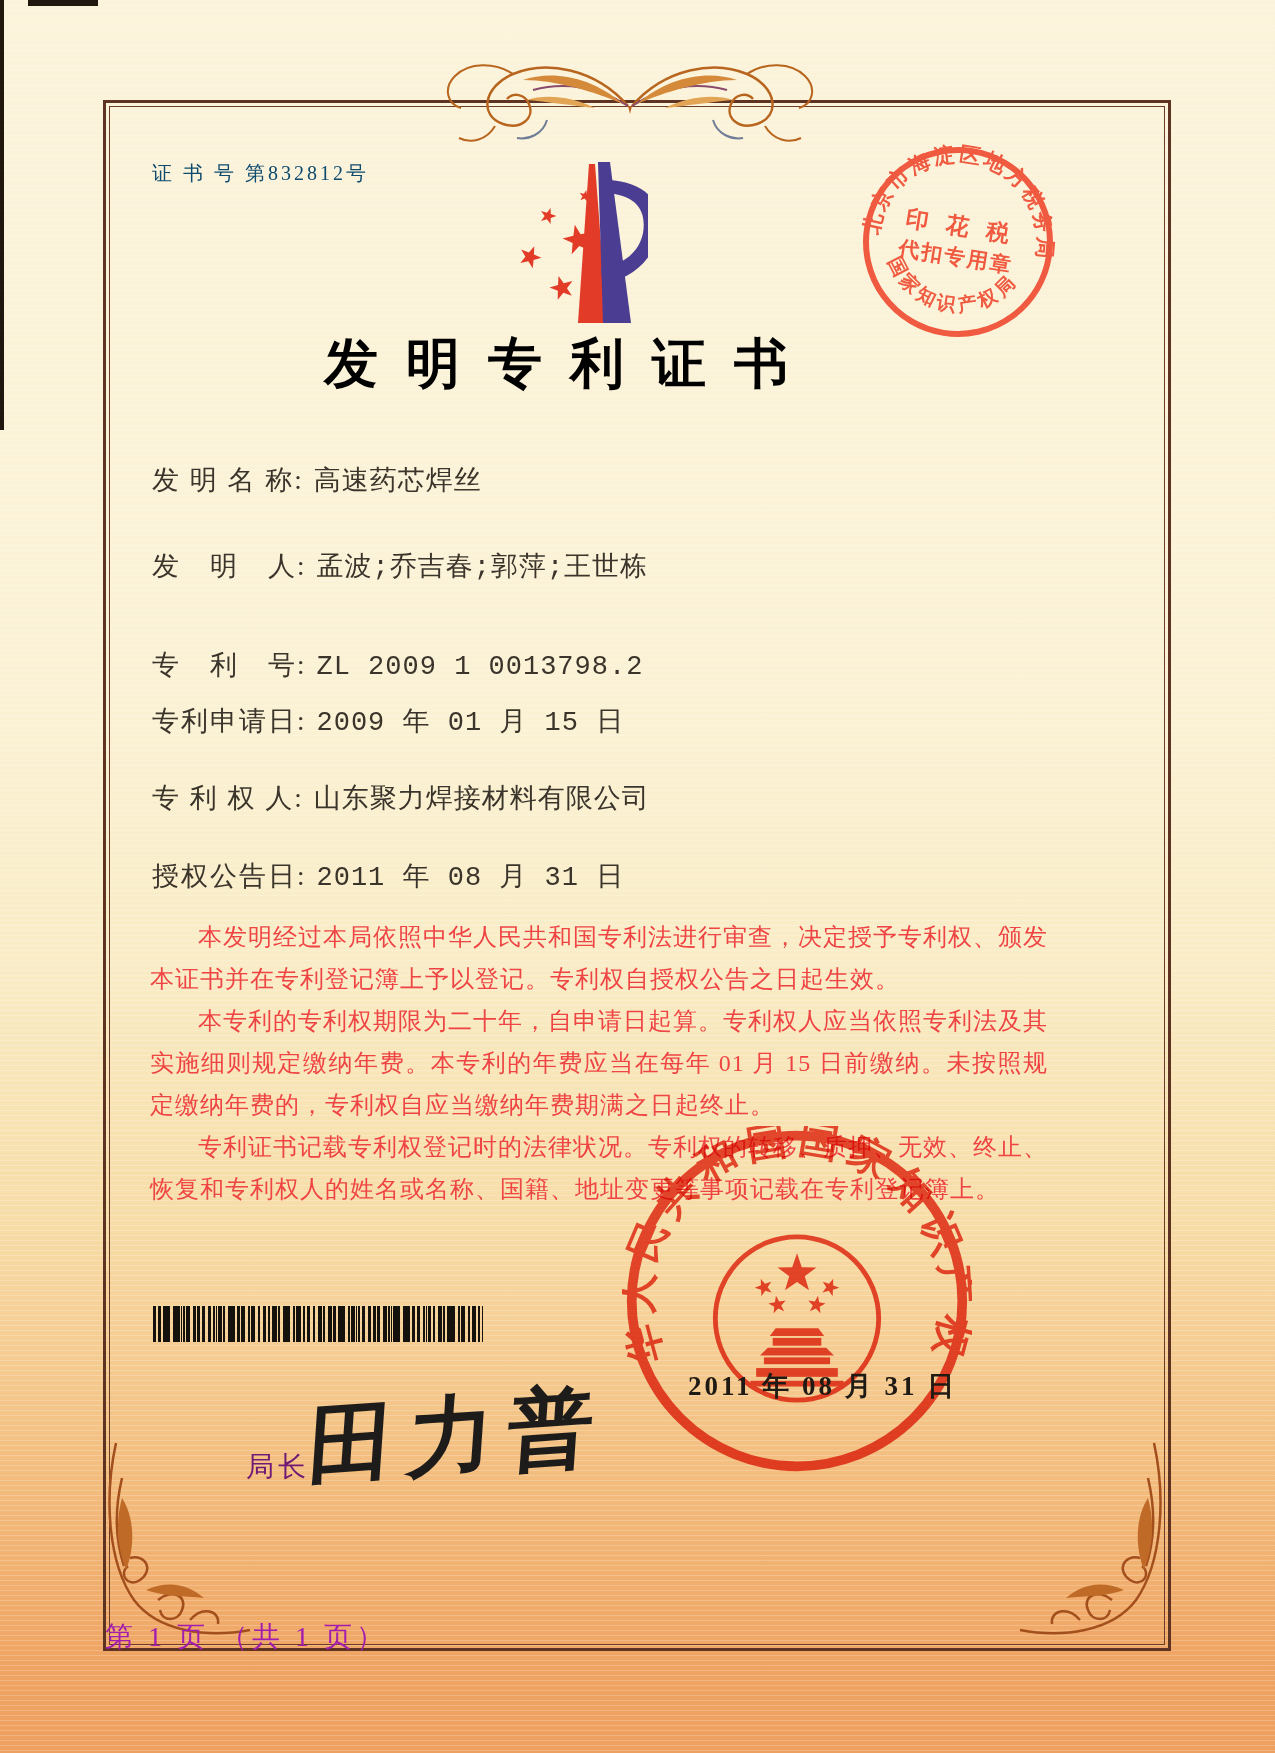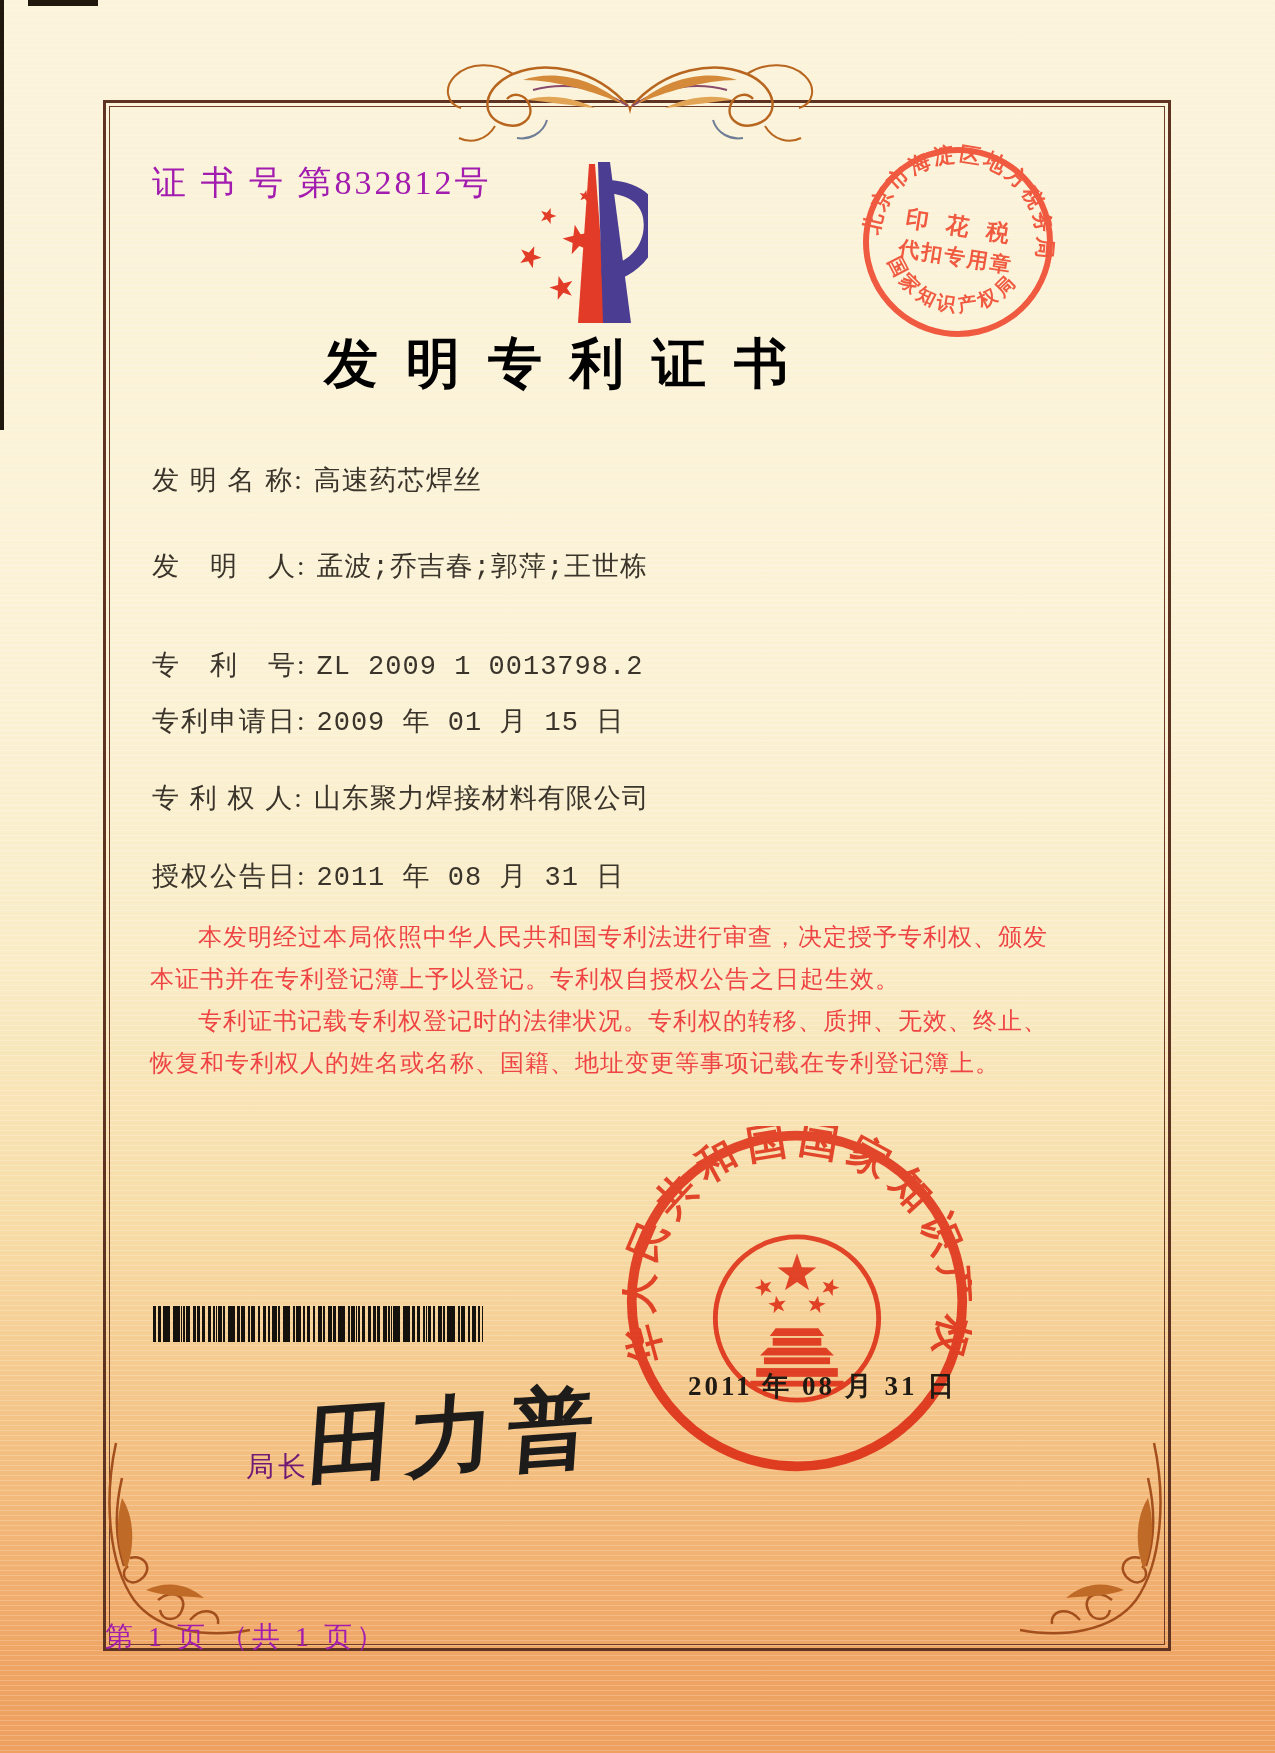--- a/index.html
+++ b/index.html
@@ -9,21 +9,21 @@
     background:linear-gradient(180deg,#fbf3da 0%,#fbf2d6 38%,#f9ecc6 55%,#f7dca6 70%,#f3bd7e 84%,#efa463 95%,#eea060 100%);
   }
   .waves{position:absolute;inset:0;pointer-events:none;z-index:1;
     background:repeating-linear-gradient(180deg,rgba(255,255,255,.20) 0 1px,rgba(255,255,255,0) 1px 5px);}
   .scan-edge-v{position:absolute;left:0;top:0;width:4px;height:430px;background:#20180f;z-index:9;}
   .scan-edge-h{position:absolute;left:28px;top:0;width:70px;height:6px;background:#20180f;z-index:9;}
   .frame{position:absolute;left:103px;top:100px;width:1062px;height:1545px;
     border:3px solid #5f3322;z-index:2;}
   .frame::before{content:"";position:absolute;inset:3px;border:1px solid #6d3c27;}
   .ornament{position:absolute;z-index:3;pointer-events:none;}
-  .cert-no{position:absolute;left:152px;top:160px;font-size:34px;color:#a21caf;letter-spacing:3px;z-index:4;}
+  .cert-no{position:absolute;left:152px;top:160px;font-size:20px;color:#0c4a6e;letter-spacing:3px;z-index:4;}
   .logo{position:absolute;left:486px;top:158px;z-index:4;}
   .tax-stamp{position:absolute;left:858px;top:142px;z-index:6;transform:rotate(9deg);opacity:.93;}
   .title{position:absolute;left:105px;top:328px;width:930px;text-align:center;z-index:4;
     font-size:54px;font-weight:bold;color:#000000;letter-spacing:28px;}
   .frow{position:absolute;left:152px;z-index:4;font-size:27px;color:#3a342b;white-space:nowrap;}
   .frow .flabel{letter-spacing:2px;margin-top:8px;}
   .frow .fvalue{margin-left:10px;letter-spacing:1px;font-family:Liberation Mono, monospace;}
   .paras{position:absolute;left:150px;top:916px;width:898px;z-index:4;
     font-size:24px;line-height:42px;color:#ef4444;text-align:justify;}
   .paras p{margin:0;text-indent:2em;letter-spacing:1px;}
@@ -134,20 +134,21 @@
 </div>
 <div class="frow" style="top:780px">
   <span class="flabel">专 利 权 人:</span><span class="fvalue">山东聚力焊接材料有限公司</span>
 </div>
 <div class="frow" style="top:858px">
   <span class="flabel">授权公告日:</span><span class="fvalue">2011 年 08 月 31 日</span>
 </div>
 
 <div class="paras">
   <p>本发明经过本局依照中华人民共和国专利法进行审查，决定授予专利权、颁发本证书并在专利登记簿上予以登记。专利权自授权公告之日起生效。</p>
+  <p>本专利的专利权期限为二十年，自申请日起算。专利权人应当依照专利法及其实施细则规定缴纳年费。本专利的年费应当在每年 01 月 15 日前缴纳。未按照规定缴纳年费的，专利权自应当缴纳年费期满之日起终止。</p>
   <p>专利证书记载专利权登记时的法律状况。专利权的转移、质押、无效、终止、恢复和专利权人的姓名或名称、国籍、地址变更等事项记载在专利登记簿上。</p>
 </div>
 
 <div class="barcode"></div>
 
 <div class="sig-label">局长</div>
 <div class="sig-name">田力普</div>
 
 <svg class="office-seal" width="350" height="350" viewBox="0 0 360 360">
   <defs>

